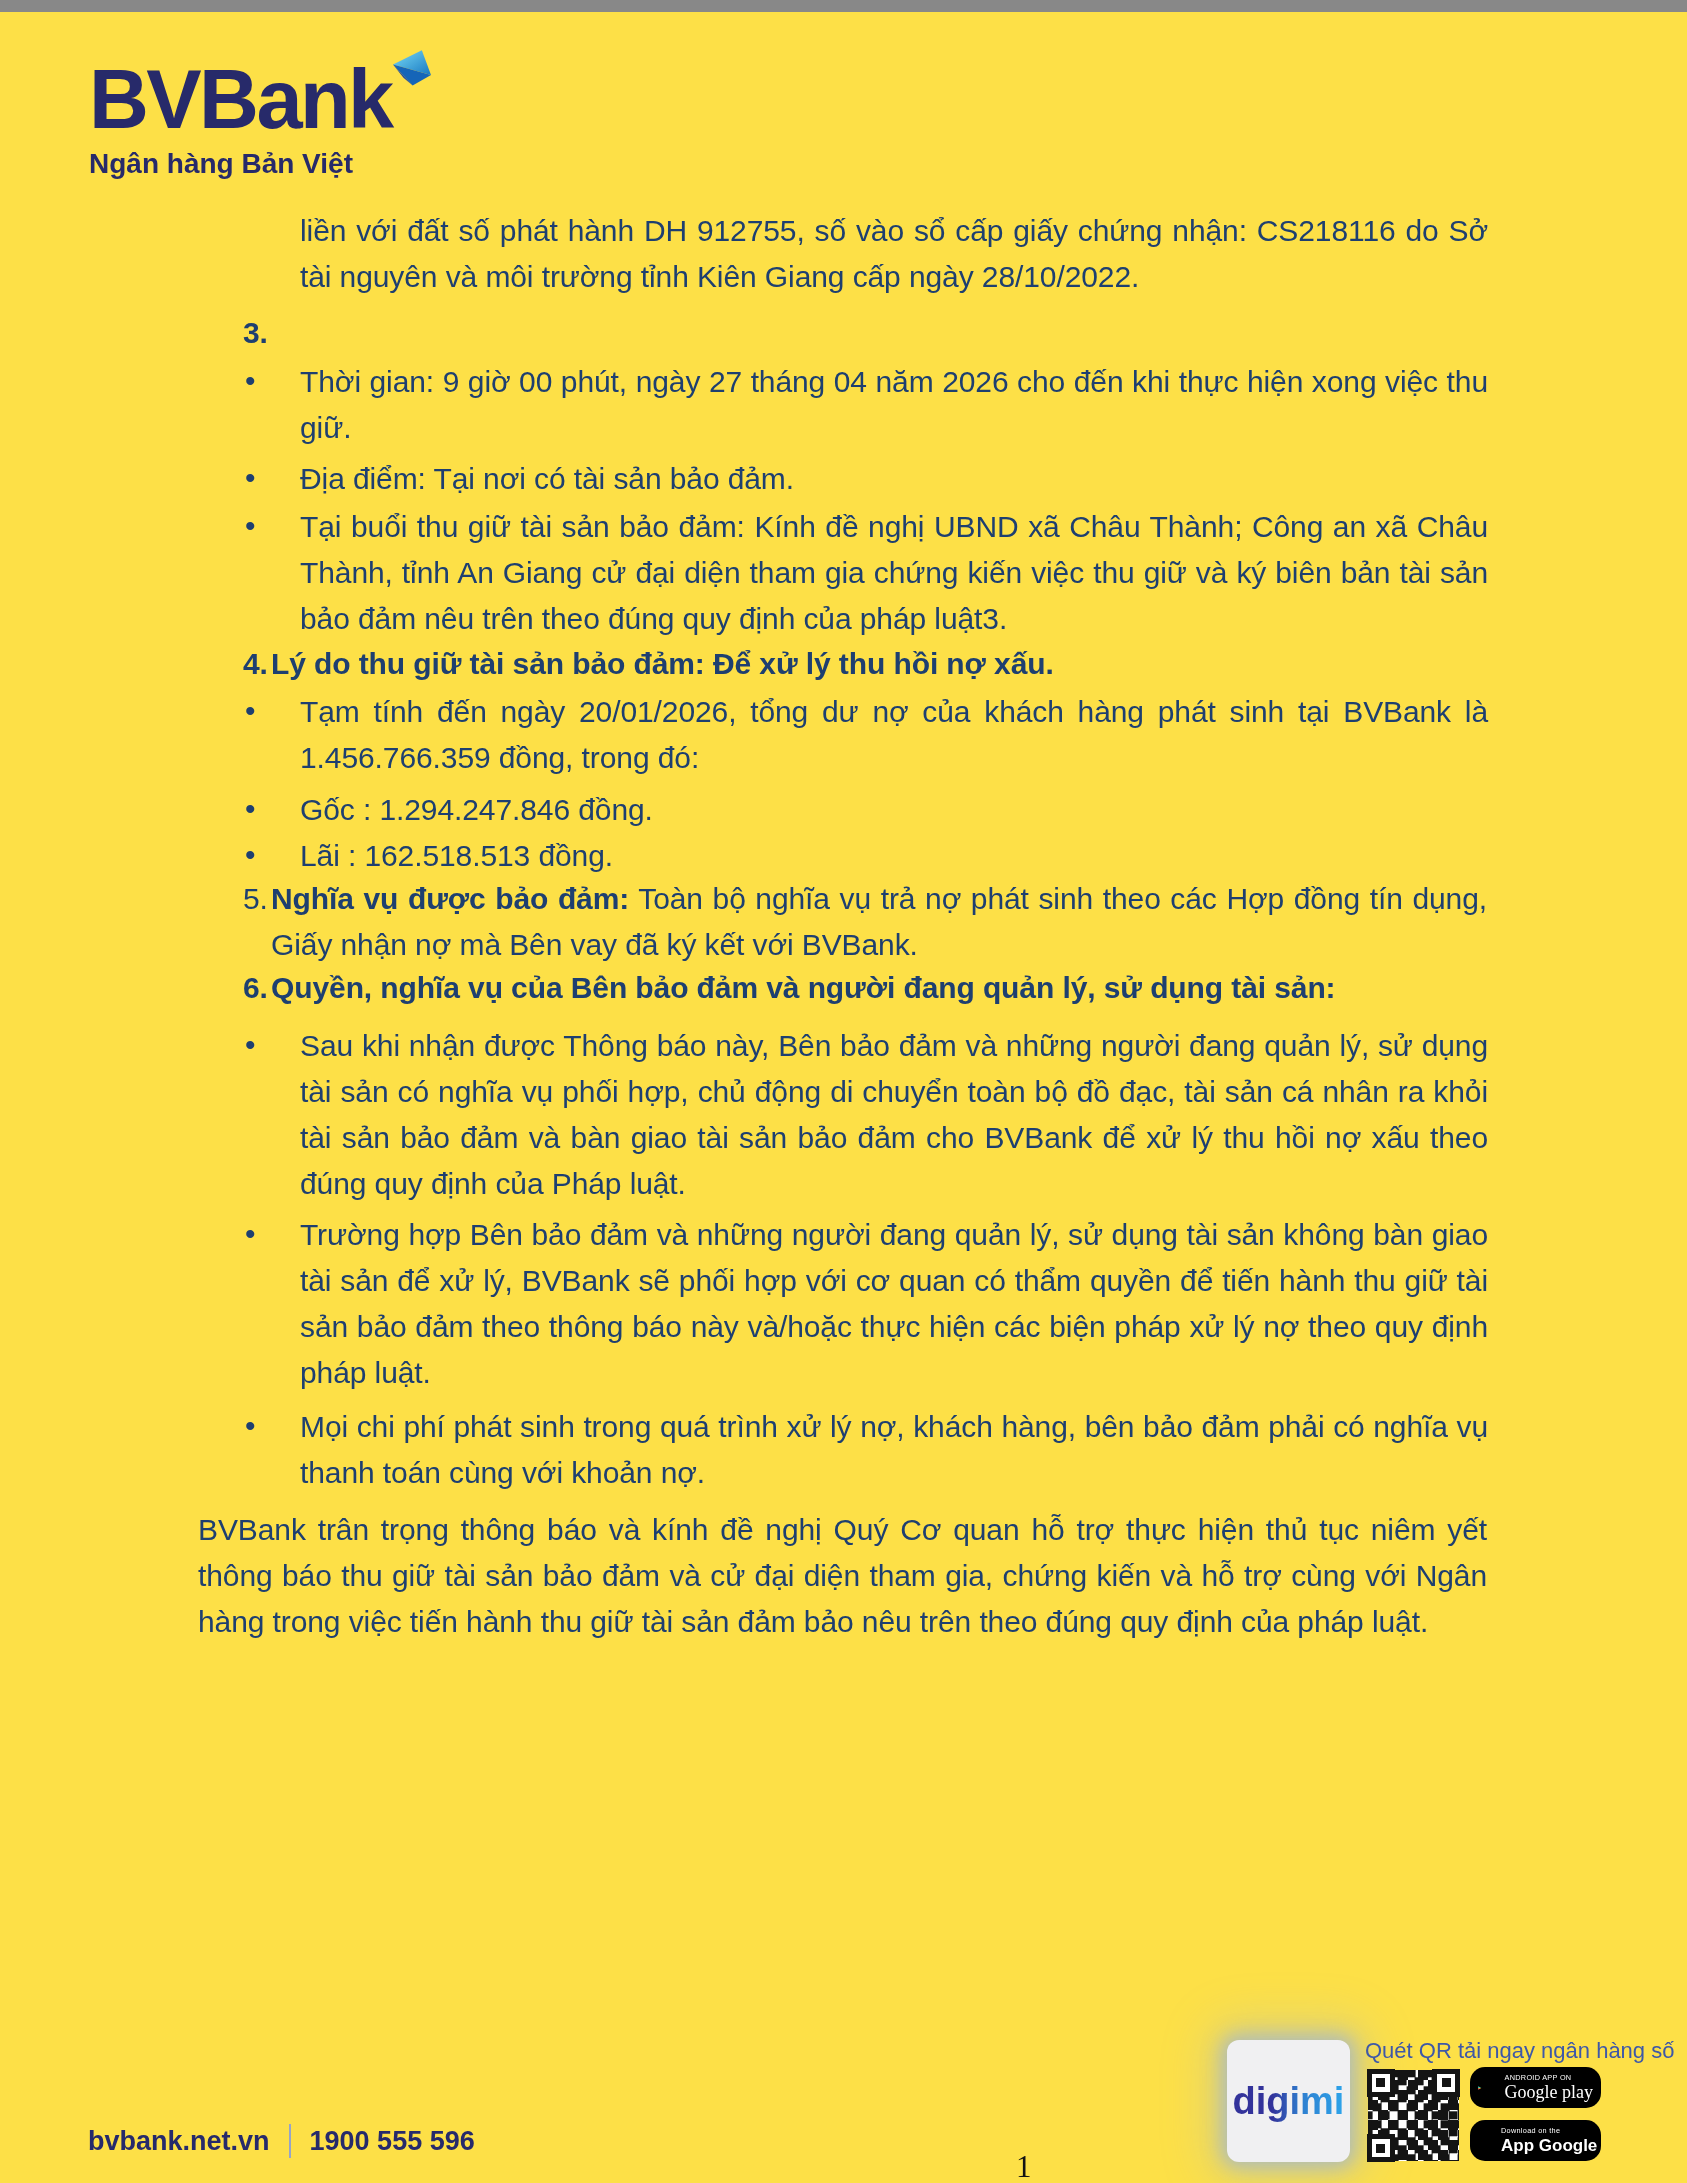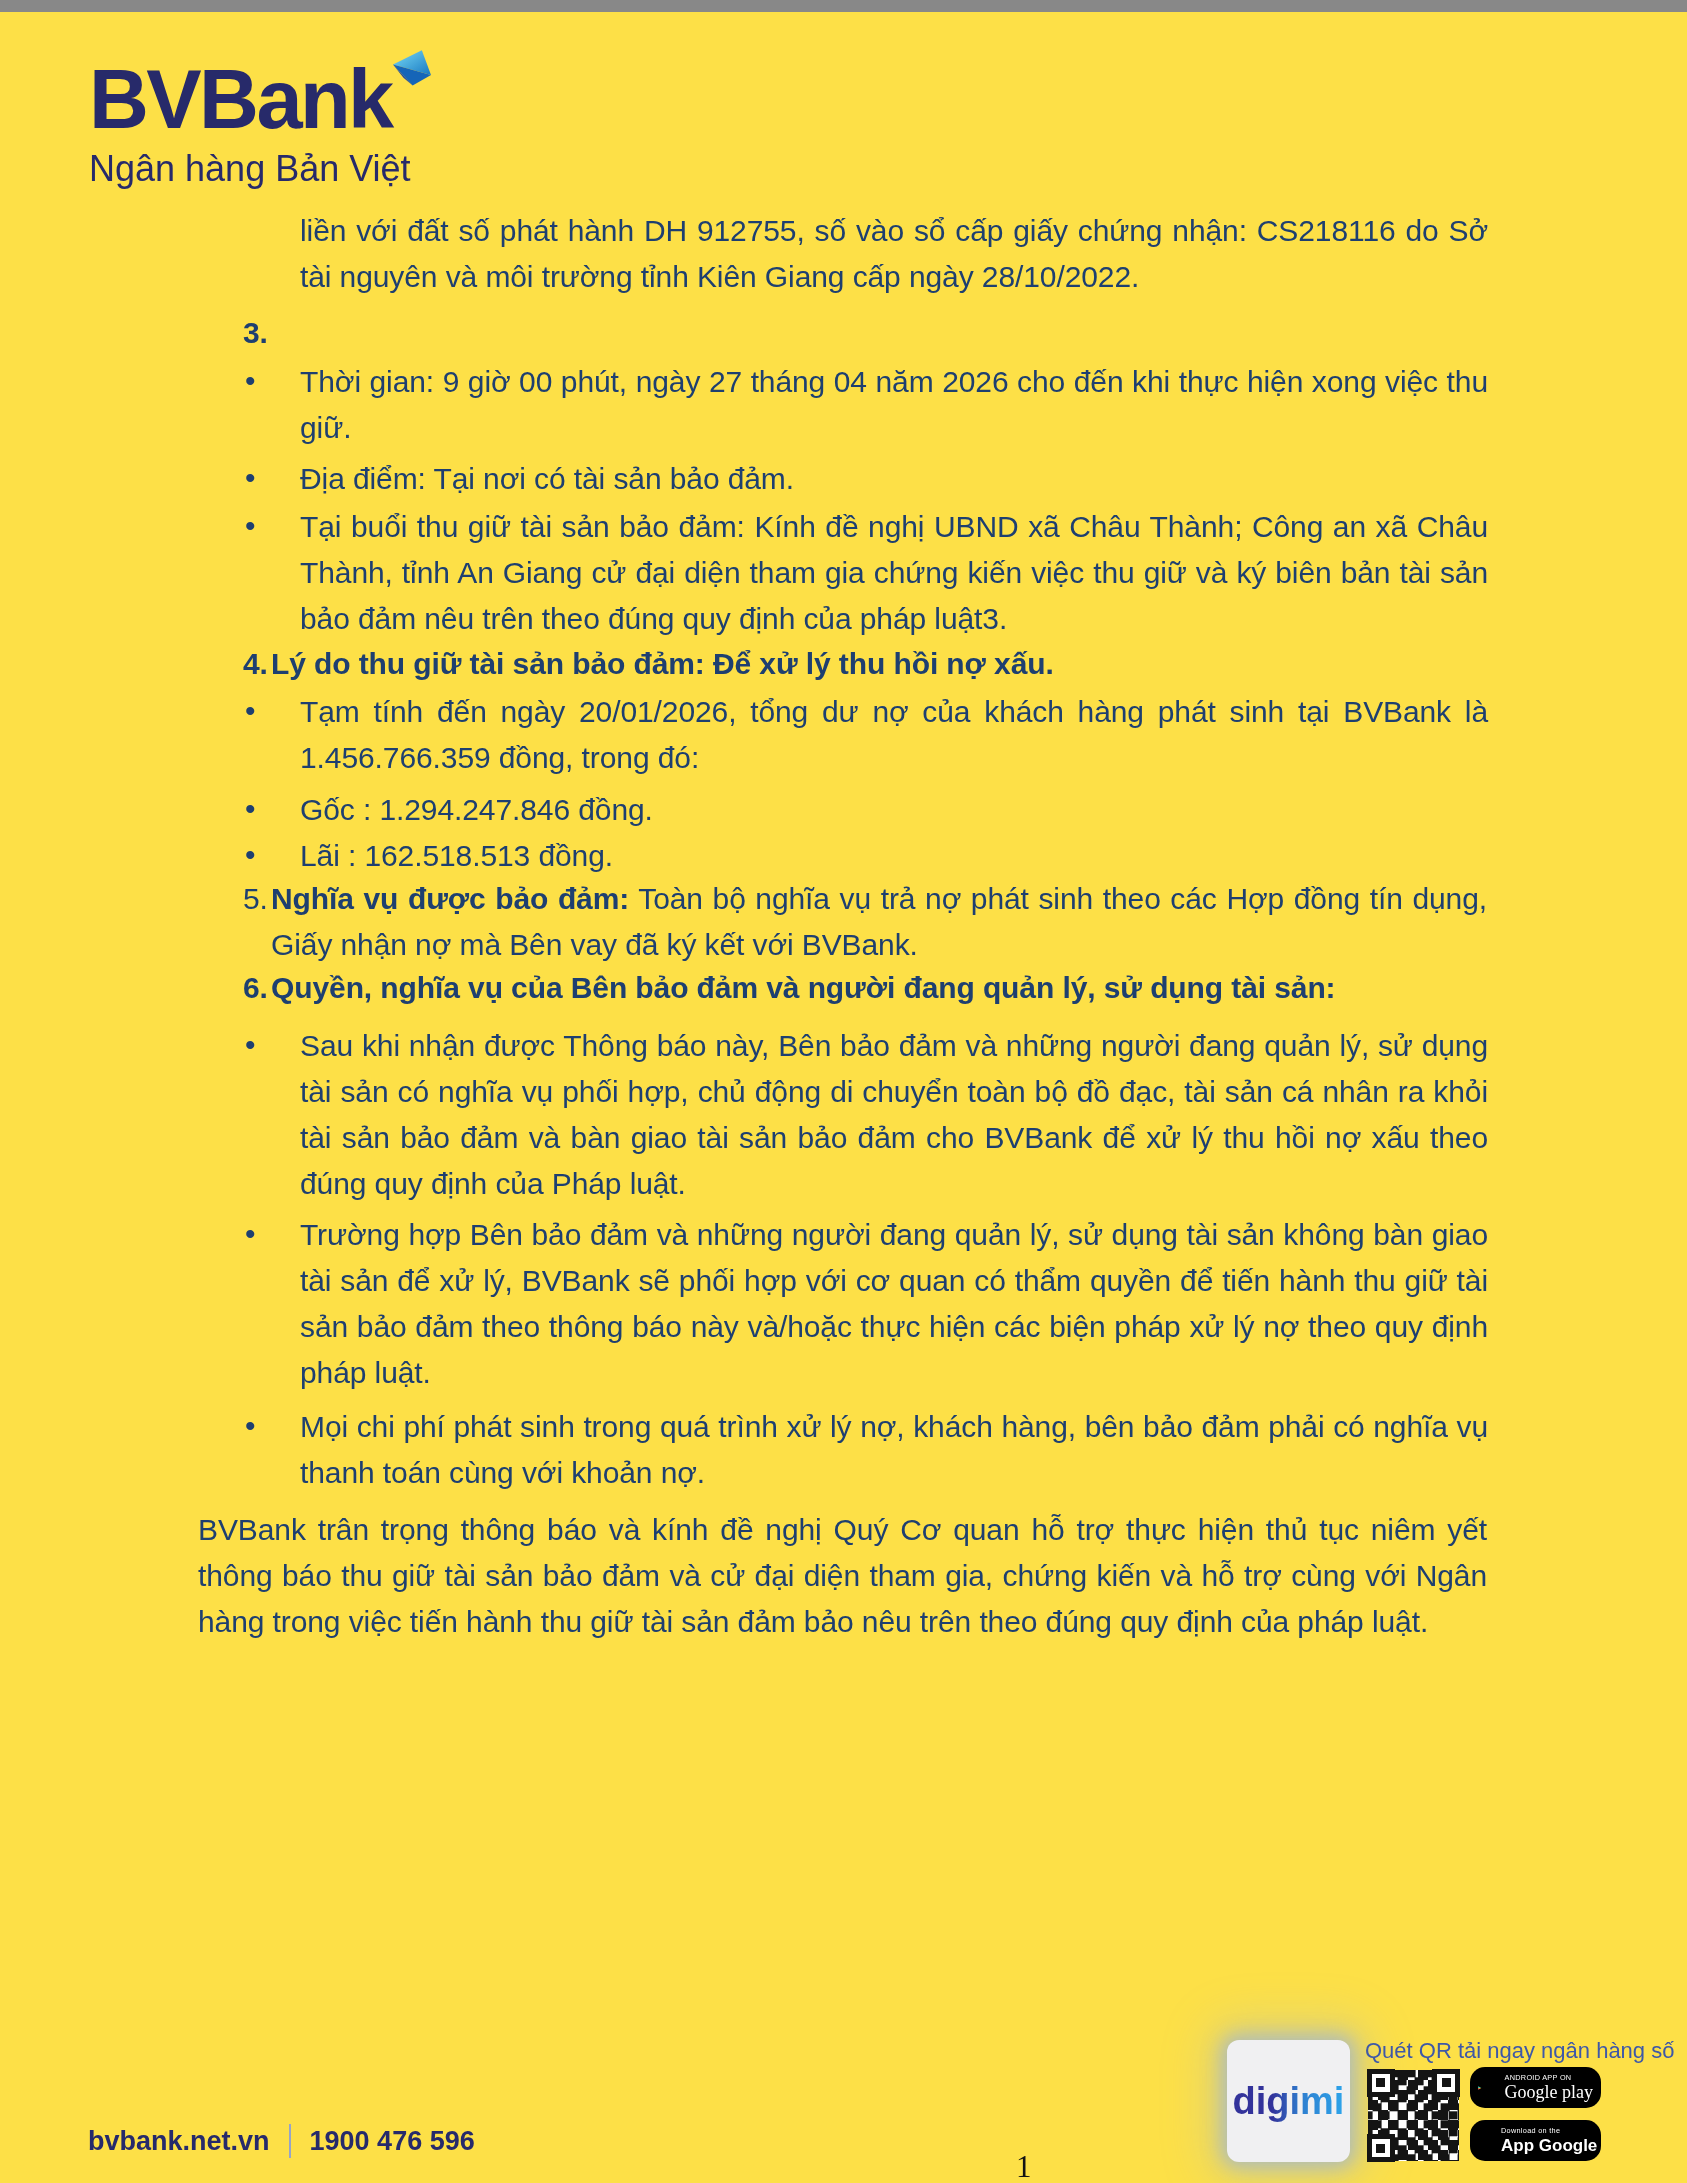--- a/index.html
+++ b/index.html
@@ -7,21 +7,21 @@
     position:relative;width:1687px;height:2183px;background:#fde047;
     font-family:"Liberation Sans",sans-serif;overflow:hidden;margin:12px auto;
   }
   
   .logo{position:absolute;left:89px;top:46px;}
   .logo-word{
     font-size:83px;font-weight:700;letter-spacing:-2.6px;color:#272a6a;line-height:1;
   }
   .logo-tri{position:absolute;left:304px;top:-8px;width:38px;height:41px;}
   .logo-tag{
-    margin-top:6.6px;font-size:36px;font-weight:400;color:#272a6a;letter-spacing:0px;
+    margin-top:6.6px;font-size:28px;font-weight:700;color:#272a6a;letter-spacing:0px;
   }
   
   .tb{
     position:absolute;font-size:30px;line-height:46px;color:#1e3f70;
     text-align:justify;letter-spacing:-0.1px;
   }
   .tb .lbl{position:absolute;left:-28px;top:0;}
   .tb .blt{position:absolute;left:-55px;top:-1.3px;}
   .bold{font-weight:700;}
   .w-bullet{left:300px;width:1188px;}
@@ -161,21 +161,21 @@
   <div class="tb w-bullet" style="top:1392px">
     <span class="blt">•</span>
     <span>Mọi chi phí phát sinh trong quá trình xử lý nợ, khách hàng, bên bảo đảm phải có nghĩa vụ thanh toán cùng với khoản nợ.</span>
   </div>
 
   <div class="tb w-close" style="top:1495px">BVBank trân trọng thông báo và kính đề nghị Quý Cơ quan hỗ trợ thực hiện thủ tục niêm yết thông báo thu giữ tài sản bảo đảm và cử đại diện tham gia, chứng kiến và hỗ trợ cùng với Ngân hàng trong việc tiến hành thu giữ tài sản đảm bảo nêu trên theo đúng quy định của pháp luật.</div>
 
   <div class="footer-left">
     <span>bvbank.net.vn</span>
     <span class="footer-sep"></span>
-    <span>1900 476 596</span>
+    <span>1900 555 596</span>
   </div>
 
 
   <div class="digimi-tile">
     <span class="digimi-word">digimi</span>
   </div>
 
   <div class="qr-caption">Quét QR tải ngay ngân hàng số</div>
 
   <div class="qr">

